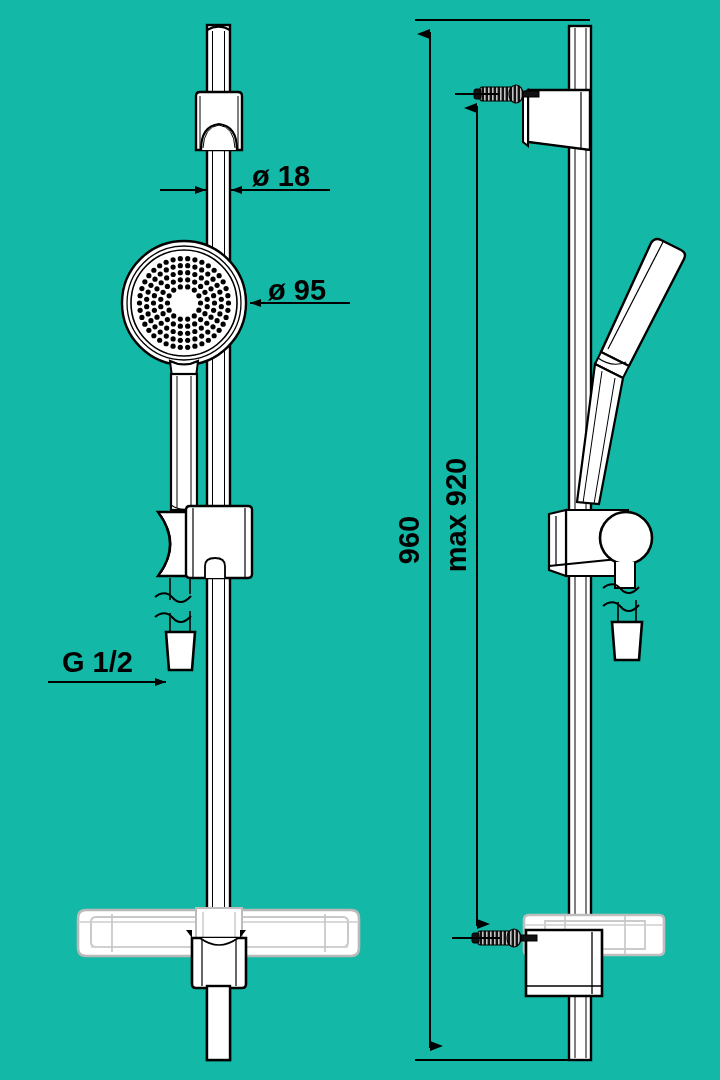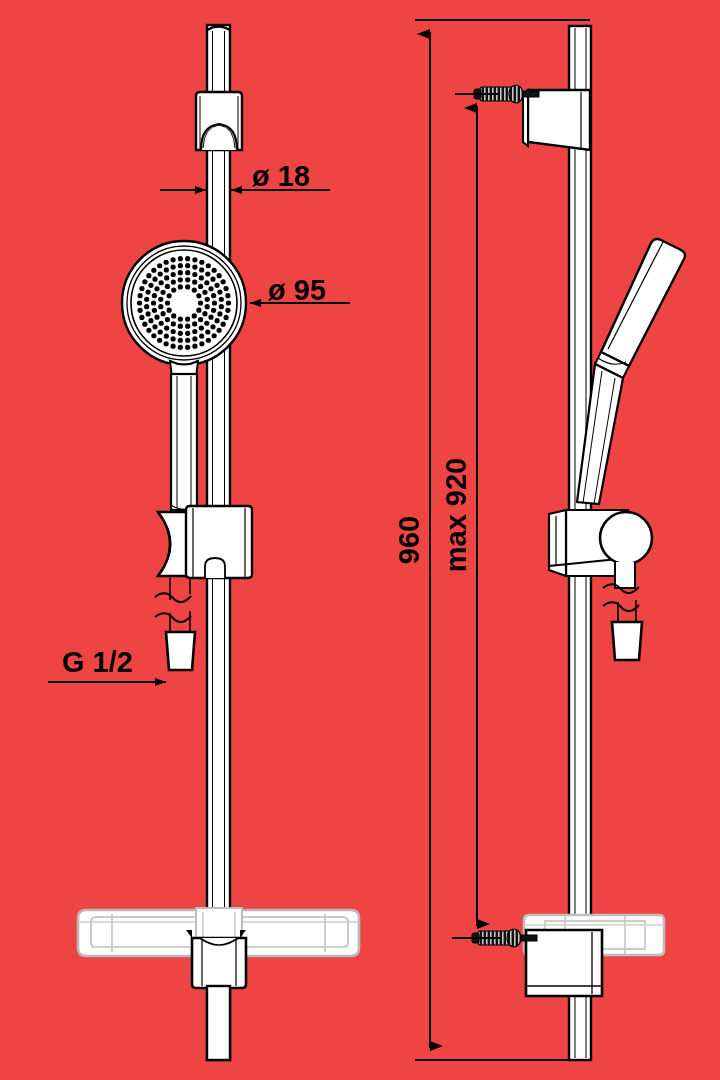--- a/index.html
+++ b/index.html
@@ -1,18 +1,18 @@
 <!DOCTYPE html>
 <html><head>
 <meta charset="utf-8">
 <style>
   html,body{margin:0;padding:0;background:#ffffff;}
   body{width:720px;height:1080px;overflow:hidden;
        font-family:"Liberation Sans", sans-serif;color:#000;}
-  #sheet{position:relative;width:720px;height:1080px;background:#ef4444;}
+  #sheet{position:relative;width:720px;height:1080px;background:#14b8a6;}
   #sheet svg{position:absolute;left:0;top:0;}
   .dimtext{font-family:"Liberation Sans", sans-serif;font-weight:bold;fill:#000;}
 </style>
 </head>
 <body>
 
 <div id="sheet">
 
 <svg width="720" height="1080" viewBox="0 0 720 1080">
 

